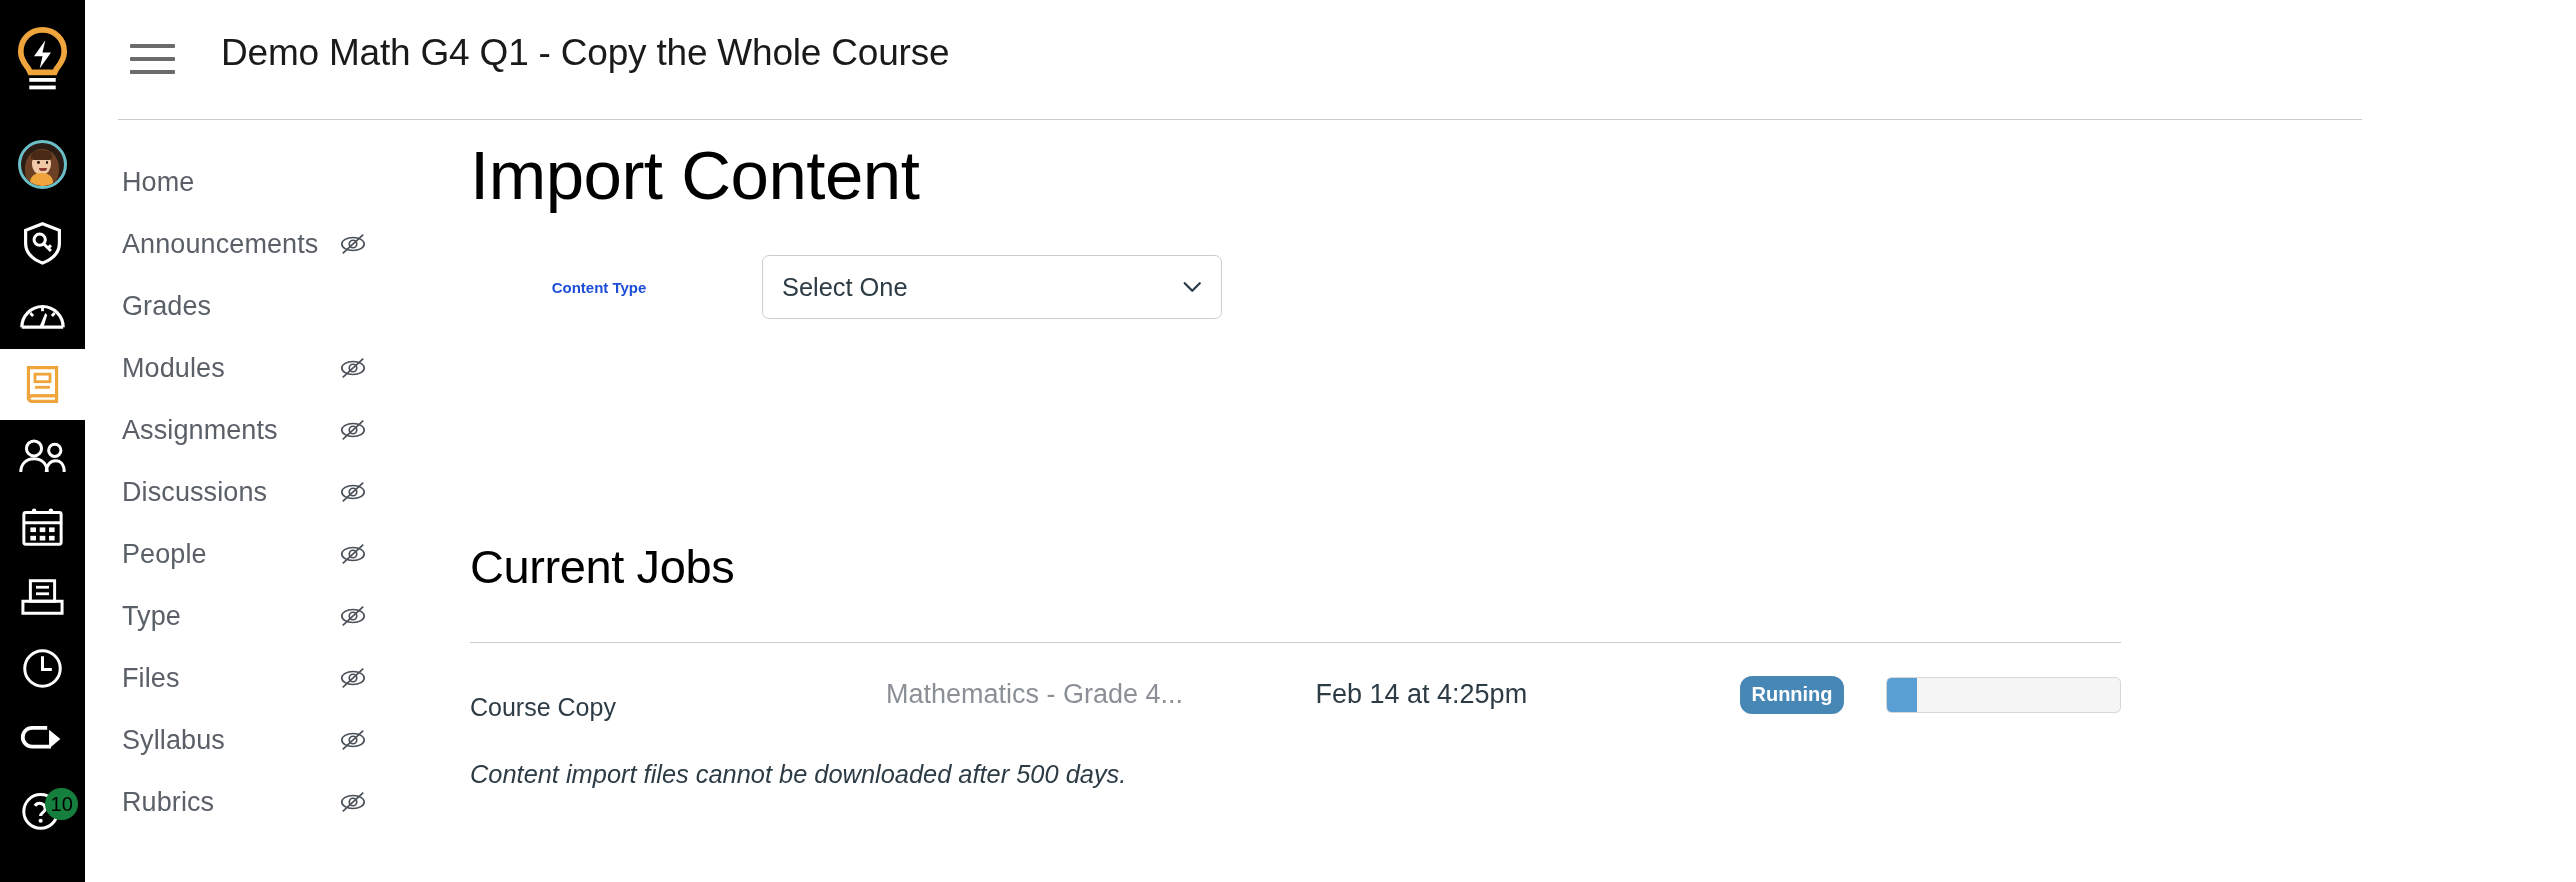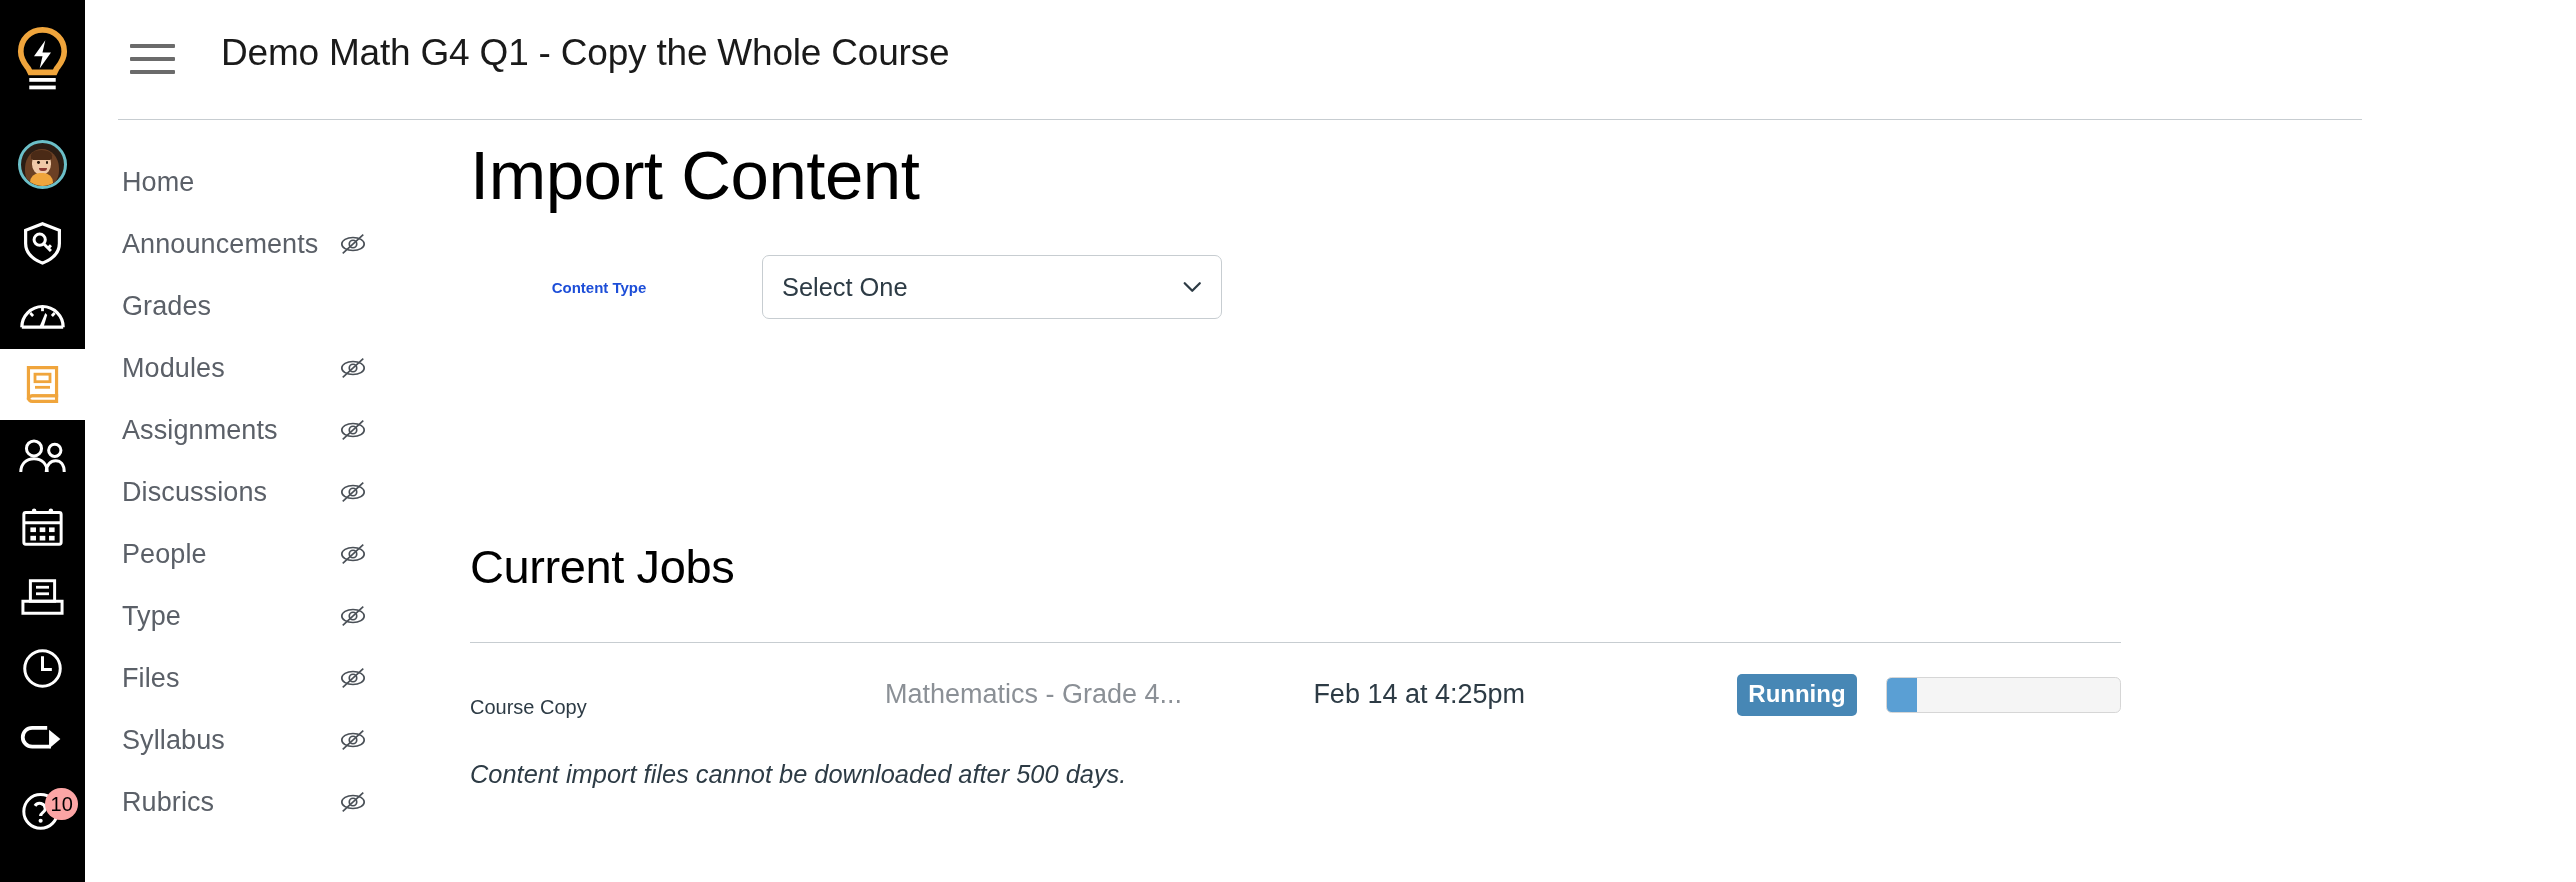--- a/index.html
+++ b/index.html
@@ -91,21 +91,21 @@
     width: 22.6px; height: 13px;
     border-radius: 9.4px 9.4px 0 0;
     background: #f0a53c;
   }
 
   .help-badge {
     position: absolute;
     left: 45px; top: 13px;
     min-width: 32px; height: 32px;
     border-radius: 16px;
-    background: #fca5a5;
+    background: #15803d;
     color: #000000;
     font-size: 20px;
     font-weight: 400;
     display: flex;
     align-items: center;
     justify-content: center;
     padding: 0 5.6px;
   }
 
   
@@ -245,21 +245,21 @@
     border-top: 0.9px solid #c7cdd1;
   }
   .job-row {
     display: flex;
     align-items: center;
     height: 94px;
     padding-top: 9.4px;
   }
   .col-type {
     width: 428px;
-    font-size: 20px;
+    font-size: 25px;
     color: #2d3b45;
     margin-top: 25px;
   }
   .col-source {
     width: 442px;
     font-size: 27px;
     color: #8b9096;
     overflow: hidden;
     white-space: nowrap;
   }
@@ -270,25 +270,25 @@
   }
   .col-status {
     width: 113px;
     display: flex;
     align-items: center;
   }
   .status-badge {
     display: inline-block;
     background: #4787b5;
     color: #ffffff;
-    font-size: 24px;
+    font-size: 20px;
     font-weight: 700;
     line-height: 1;
     padding: 8.5px 11.3px 9.4px;
-    border-radius: 5px;
+    border-radius: 12px;
   }
   .col-progress {
     flex: 1;
     display: flex;
     align-items: center;
     padding-left: 36px;
   }
   .progress-track {
     width: 235px;
     height: 36px;

